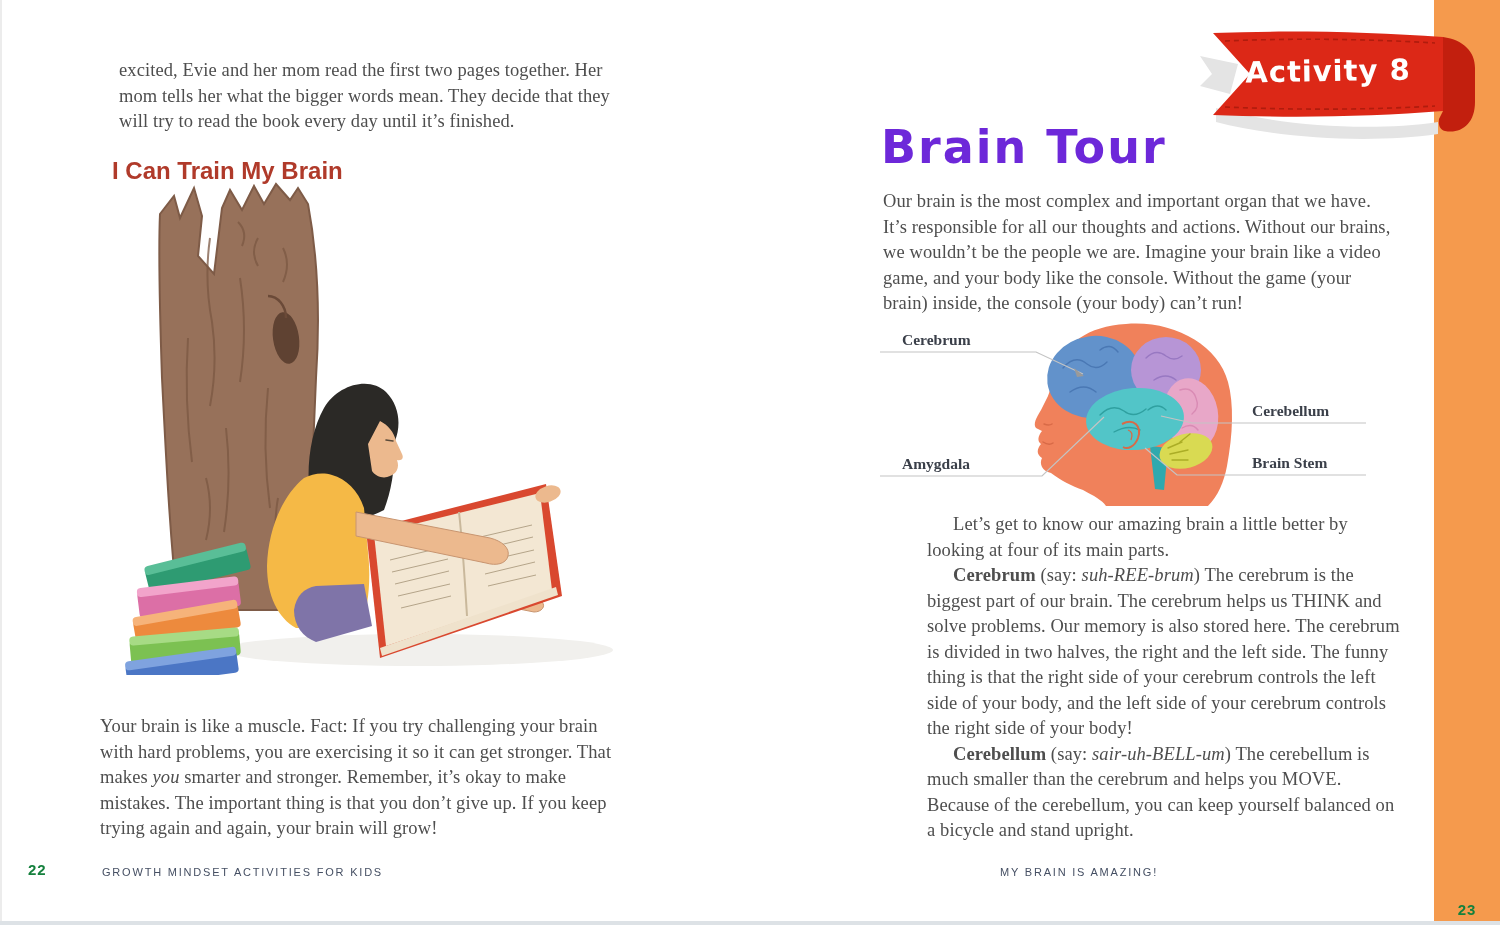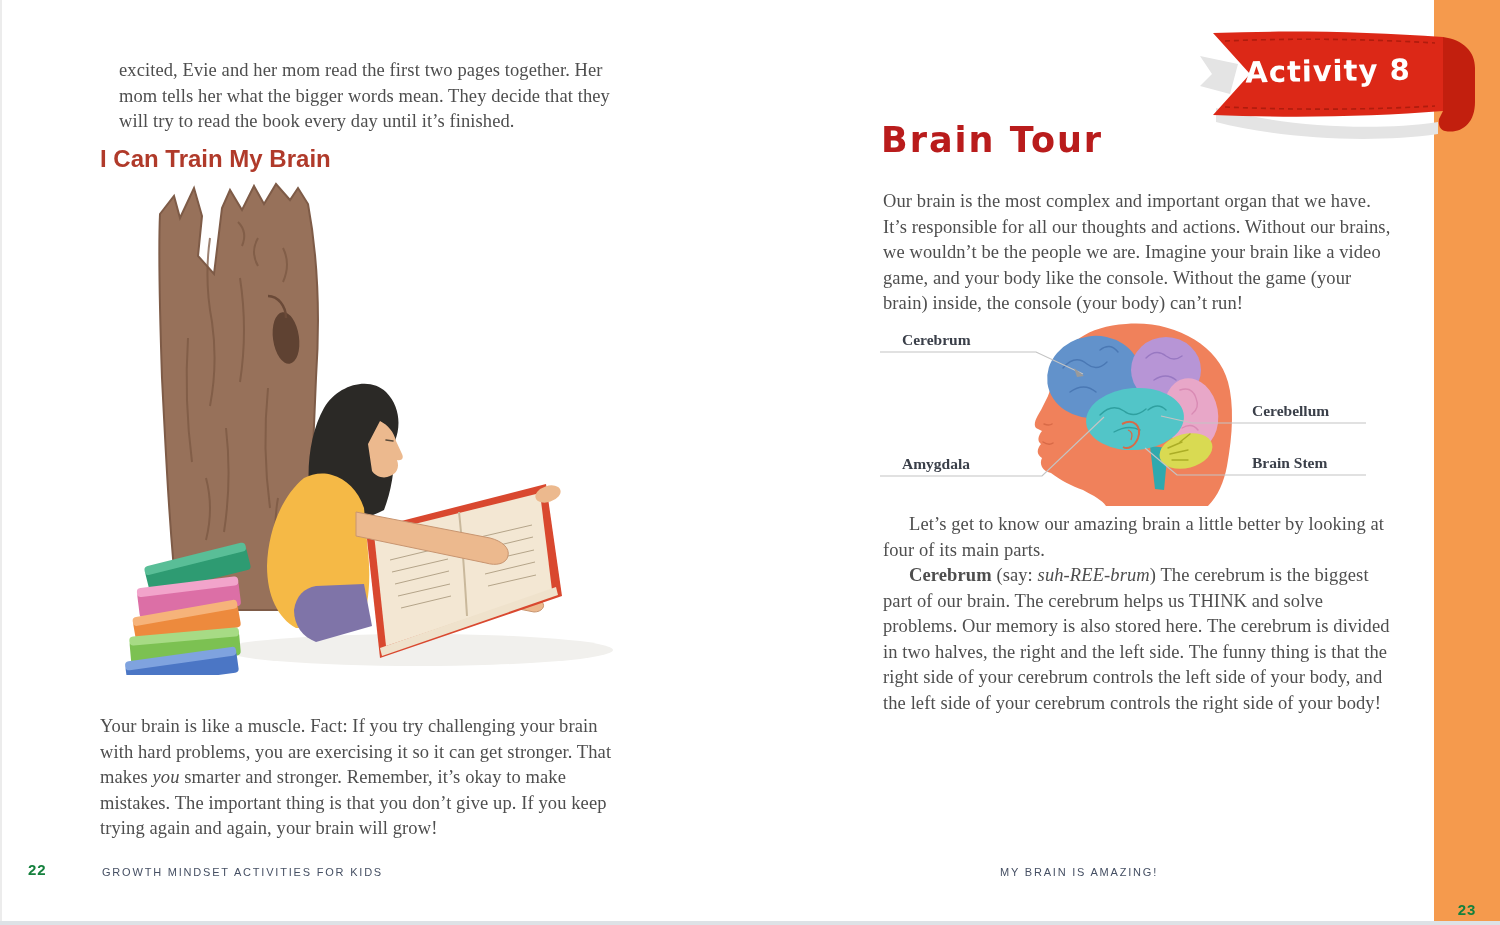--- a/index.html
+++ b/index.html
@@ -9,35 +9,35 @@
     background:#ffffff;
     font-family:"Liberation Serif", serif;
     color:#4E4E4E;
   }
   p { margin:0; }
   .edge-left { position:absolute; left:0; top:0; bottom:0; width:2px; background:#ECECEC; }
   .edge-bottom { position:absolute; left:0; bottom:0; height:4px; width:100%; background:#DDE2E6; }
   .orange-band { position:absolute; left:1434px; top:0; width:66px; height:921px; background:#F59A4D; z-index:1; }
 
   .body-text { font-size:18.5px; line-height:25.5px; color:#4E4E4E; letter-spacing:0.1px; }
-  .indent { text-indent:26px; }
+  .indent { text-indent:26px;margin-left:44px; }
 
   .left-intro { position:absolute; left:100px; top:58px; width:512px;margin-left:19px; }
   .left-heading {
     position:absolute; left:100px; top:145px;
     font-family:"Liberation Sans", sans-serif; font-weight:600;
     font-size:24px; color:#B03A2A;
   }
   .illustration { position:absolute; left:118px; top:178px; width:520px; height:497px; }
   .left-body { position:absolute; left:100px; top:714px; width:518px; }
 
   .chapter-heading {
     position:absolute; left:881px; top:120px;
     font-family:"DejaVu Sans", sans-serif; font-weight:bold;
-    font-size:35px; color:#b91c1c; letter-spacing:2px;
+    font-size:46px; color:#6d28d9; letter-spacing:2px;
   }
   .right-intro { position:absolute; left:883px; top:189px; width:515px; }
   .diagram { position:absolute; left:878px; top:320px; width:520px; height:186px; }
   .right-body { position:absolute; left:883px; top:512px; width:517px; }
 
   .ribbon-svg { position:absolute; left:1200px; top:30px; width:280px; height:115px; z-index:2; }
   .ribbon-label {
     position:absolute; left:1226px; top:54px; width:204px; z-index:3;
     text-align:center; font-family:"DejaVu Sans", sans-serif; font-weight:bold;
     font-size:29px; color:#ffffff; letter-spacing:1px; transform:rotate(-1deg);
@@ -68,21 +68,21 @@
 </head>
 <body>
 
 <div class="edge-left"></div>
 <div class="orange-band"></div>
 
 <div>
 
   <p class="body-text left-intro">excited, Evie and her mom read the first two pages together. Her mom tells her what the bigger words mean. They decide that they will try to read the book every day until it’s finished.</p>
 
-  <h2 class="left-heading" style="margin:0;">I Can Train My Brain</h2>
+  <h2 class="left-heading" style="margin:12px;">I Can Train My Brain</h2>
 
   <svg class="illustration" viewBox="0 0 520 497">
 
     <ellipse cx="300" cy="472" rx="195" ry="16" fill="#F1F0ED"></ellipse>
 
     <g>
       <path fill="#97715A" stroke="#7E5B47" stroke-width="2" d="M42,36 L56,18 L62,40 L76,10 L84,38 L80,78 L96,96 L104,30 L112,12 L124,32 L136,8 L146,26 L158,6 L172,22 L180,10 L190,26
            C200,80 202,140 198,200 C196,260 192,330 190,390 L188,432 L60,432
            C52,360 48,280 44,200 C42,140 40,80 42,36 Z"></path>
       <ellipse cx="168" cy="160" rx="13" ry="26" fill="#5F4232" transform="rotate(-8 168 160)"></ellipse>
@@ -237,19 +237,20 @@
 
     <text x="24" y="25">Cerebrum</text>
     <text x="24" y="149">Amygdala</text>
     <text x="374" y="96">Cerebellum</text>
     <text x="374" y="148">Brain Stem</text>
   </svg>
 
   <div class="right-body">
     <p class="body-text indent">Let’s get to know our amazing brain a little better by looking at four of its main parts.</p>
     <p class="body-text indent"><b>Cerebrum</b><span> (say: </span><i>suh-REE-brum</i><span>) </span><span>The cerebrum is the biggest part of our brain. The cerebrum helps us THINK and solve problems. Our memory is also stored here. The cerebrum is divided in two halves, the right and the left side. The funny thing is that the right side of your cerebrum controls the left side of your body, and the left side of your cerebrum controls the right side of your body!</span></p>
+    <p class="body-text indent"><b>Cerebellum</b><span> (say: </span><i>sair-uh-BELL-um</i><span>) </span><span>The cerebellum is much smaller than the cerebrum and helps you MOVE. Because of the cerebellum, you can keep yourself balanced on a bicycle and stand upright.</span></p>
   </div>
 
   <div class="footer-title footer-title-right">MY BRAIN IS AMAZING!</div>
   <div class="footer-num footer-num-right">23</div>
 </div>
 
 <div class="edge-bottom"></div>
 
 </body></html>

